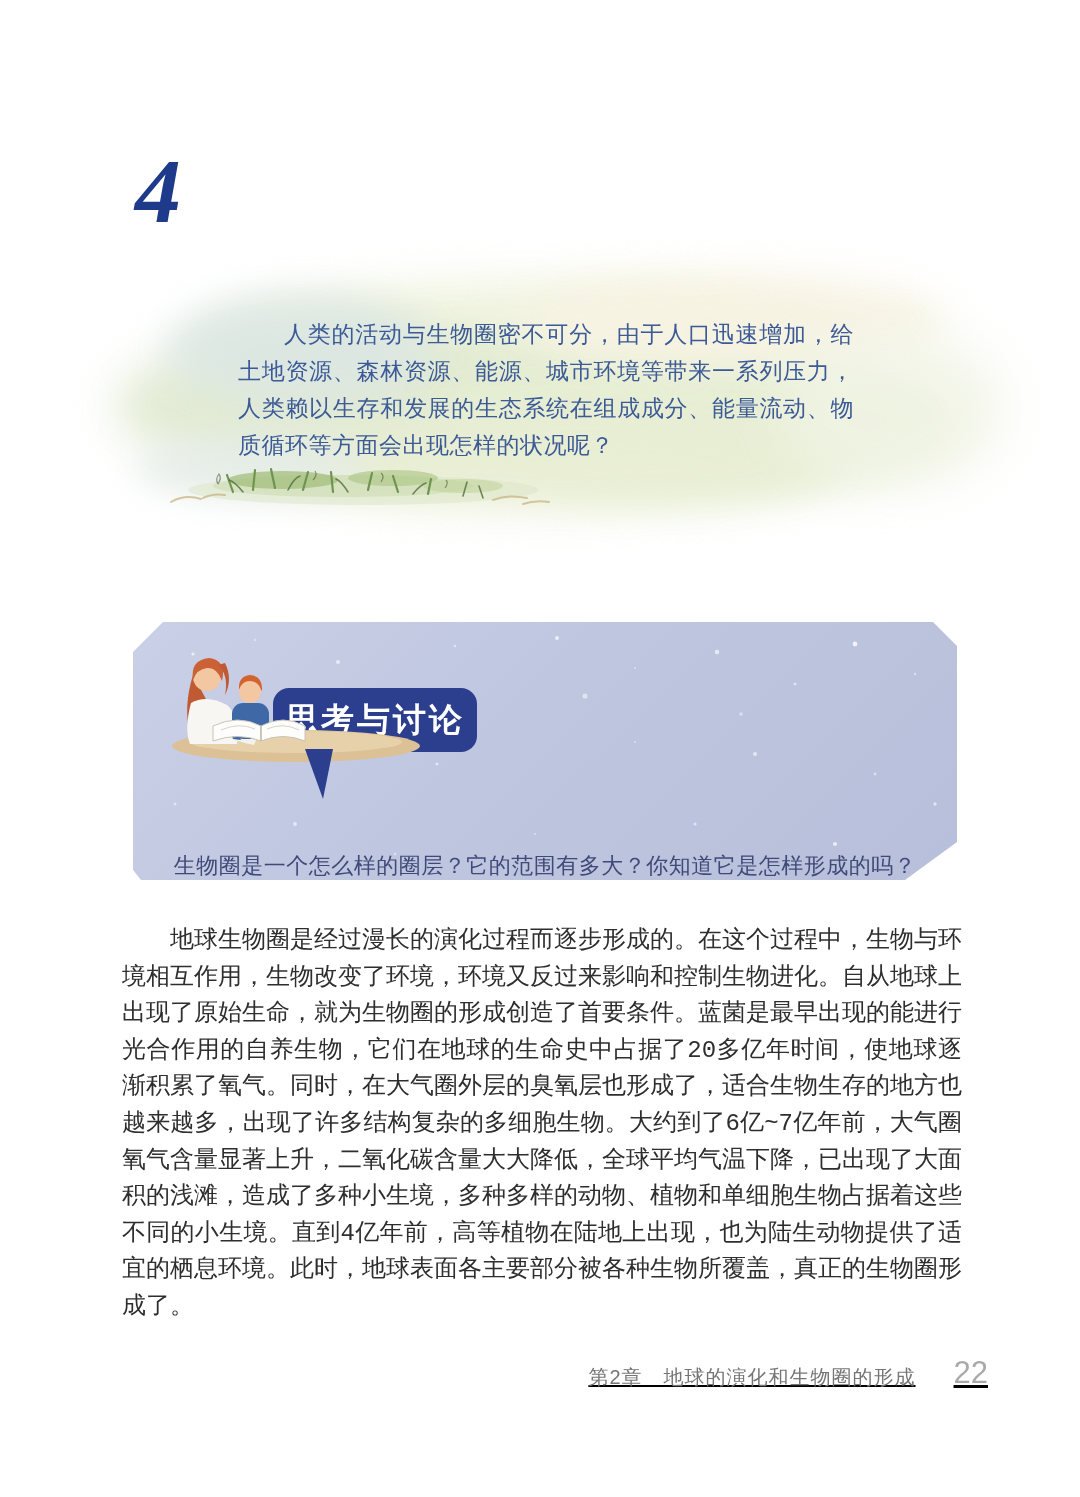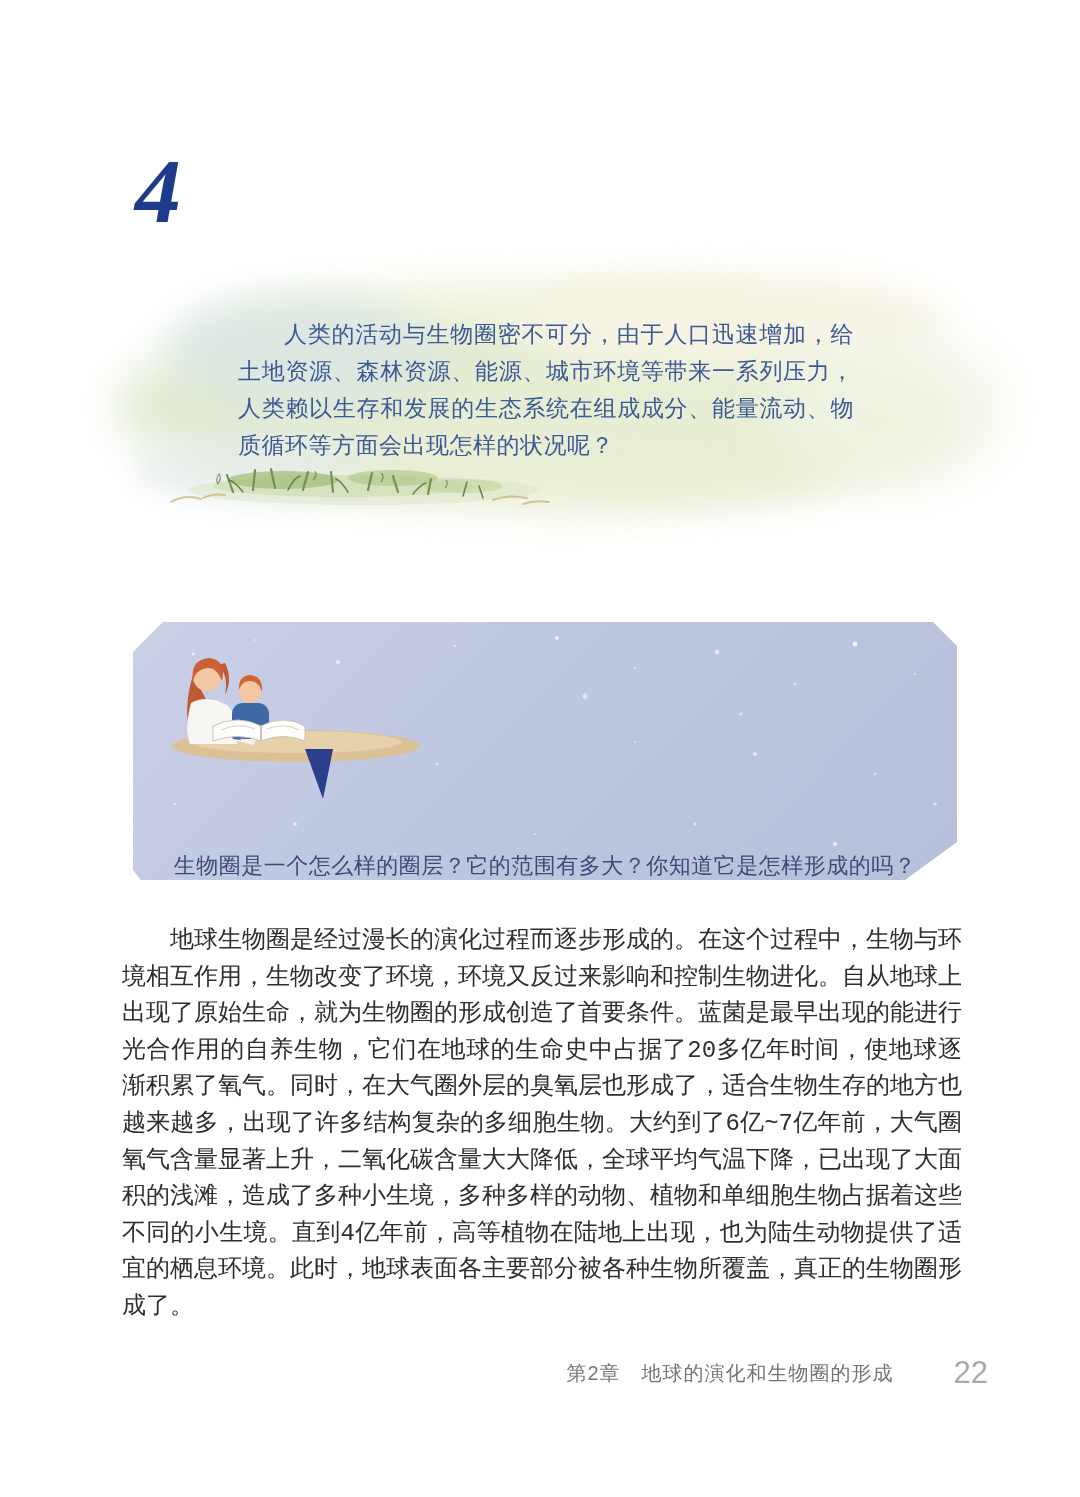--- a/index.html
+++ b/index.html
@@ -96,21 +96,21 @@
     position:absolute;left:122px;top:923px;width:840px;
     font-family:Liberation Mono, monospace;
     font-size:24px;line-height:36.6px;
     text-align:justify;text-indent:2em;
     color:#2e2e2e;
   }
 
   
   .footer{
     position:absolute;right:92px;top:1355px;
-    display:flex;align-items:center;gap:60px;
+    display:flex;align-items:flex-end;gap:38px;text-decoration:underline;
   }
   .footer-chapter{font-size:20px;color:#757575;letter-spacing:1px;}
   .footer-page{font-size:31px;color:#a9a9a9;font-family:"Liberation Sans",sans-serif;}
 </style>
 </head>
 <body>
 
 <div class="page">
 
   <div class="chapter-head">
@@ -191,20 +191,23 @@
           <circle cx="562" cy="202" r="1.6" opacity="0.55"></circle>
         <circle cx="702" cy="222" r="2.1" opacity="0.7"></circle>
           <circle cx="262" cy="232" r="1.3" opacity="0.5"></circle>
         <circle cx="802" cy="182" r="1.7" opacity="0.6"></circle>
           <circle cx="42" cy="182" r="1.5" opacity="0.5"></circle>
         <circle cx="452" cy="74" r="2.6" opacity="0.5"></circle>
           <circle cx="608" cy="92" r="1.8" opacity="0.45"></circle>
       </g>
     </svg>
 
+    <div class="bubble">
+      <span>思考与讨论</span>
+    </div>
     <svg class="bubble-tail" width="34" height="52" viewBox="0 0 34 52">
       <polygon points="2,0 30,0 20,50" fill="#2c3e8e"></polygon>
     </svg>
 
     <svg class="reading-illu" width="290" height="125" viewBox="0 0 290 125">
 
       <ellipse cx="141" cy="101" rx="124" ry="16" fill="#dcc096"></ellipse>
       <ellipse cx="141" cy="97" rx="106" ry="11" fill="#e9d4ae" opacity="0.85"></ellipse>
 
       <path d="M38,30 Q28,62 35,90 Q44,98 56,93 L52,56 Z" fill="#c05a32"></path>

